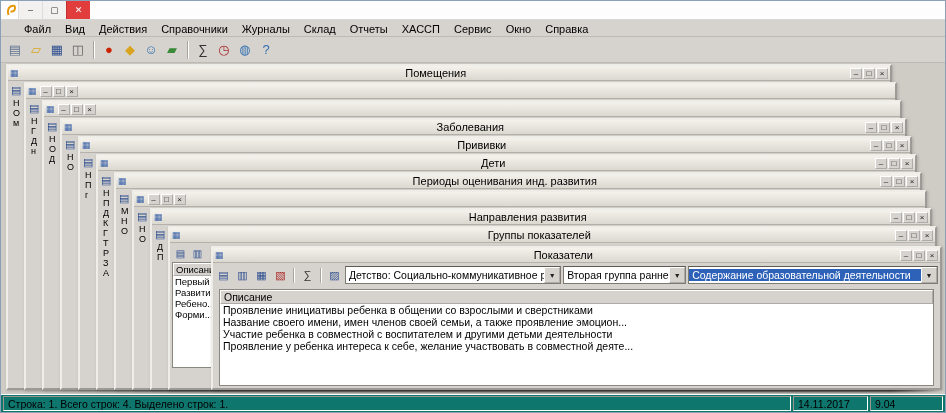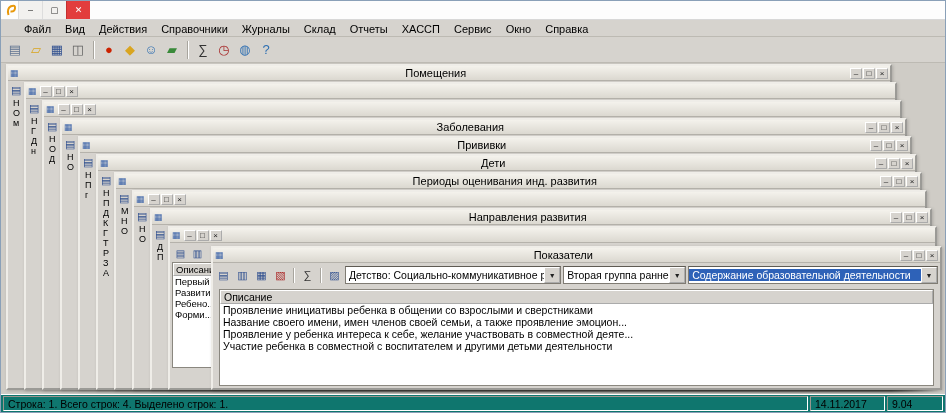--- a/index.html
+++ b/index.html
@@ -62,21 +62,21 @@
   .list-header{height:14px;background:#d6d3ce;border:1px outset #fff;font-size:10.5px;padding:0 3px;
                display:flex;align-items:center}
   .list-row{height:12px;font-size:10.5px;line-height:12px;padding:0 3px;white-space:nowrap;overflow:hidden}
 
   
   .statusbar{height:18px;display:flex;align-items:stretch;gap:2px;padding:1px 2px;background:#0f766e;border-top:1px solid #fff}
   .sb-panel{border:1px solid;border-color:#9a968e #fff #fff #9a968e;display:flex;align-items:center;
             padding:0 4px;font-size:10.5px;white-space:nowrap;overflow:hidden}
   .sb-left{flex:1}
   .sb-date{width:75px}
-  .sb-time{width:56px}
+  .sb-time{width:73px}
 </style>
 </head>
 <body>
 
 <div class="app">
 
   <div class="titlebar">
     <span class="app-icon">
       <svg width="13" height="13" viewBox="0 0 13 13">
         <path d="M3.5 11 Q1.5 5 6 2.2 Q10.5 0.5 10 4.5 Q9.5 8 5.5 7.5" stroke="#e8980a" stroke-width="2" fill="none"></path>
@@ -290,20 +290,21 @@
             <span>Н</span>
             <span>О</span>
             <span>м</span>
           </div>
         </div>
       </div>
 
     <div class="child-window" style="left:167px;top:163px;width:769px;height:164px;z-index:9">
       <div class="child-titlebar">
         <span class="child-icon">▦</span>
+        <span class="child-title">Группы показателей</span>
         <span class="child-controls">
           <span class="cbtn">–</span>
           <span class="cbtn">□</span>
           <span class="cbtn">×</span>
         </span>
       </div>
       <div class="child-body">
         <div class="grp-toolbar" id="grp-toolbar">
             <span class="grp-tbtn" style="color: rgb(47, 79, 143);">▤</span>
             <span class="grp-tbtn" style="color: rgb(47, 79, 143);">▥</span>
@@ -353,22 +354,22 @@
           <span class="combo" style="width:252px">
             <span class="combo-text selected">Содержание образовательной деятельности</span>
             <span class="combo-arrow">▼</span>
           </span>
         </div>
         <div class="list">
           <div class="list-header">Описание</div>
           <div id="ind-rows">
               <div class="list-row">Проявление инициативы ребенка в общении со взрослыми и сверстниками</div>
               <div class="list-row">Название своего имени, имен членов своей семьи, а также проявление эмоцион...</div>
+              <div class="list-row">Участие ребенка в совместной с воспитателем и другими детьми деятельности</div>
               <div class="list-row">Проявление у ребенка интереса к себе, желание участвовать в совместной деяте...</div>
-              <div class="list-row">Участие ребенка в совместной с воспитателем и другими детьми деятельности</div>
             </div>
         </div>
       </div>
     </div>
 
   </div>
 
   <div class="statusbar">
     <span class="sb-panel sb-left">Строка: 1. Всего строк: 4. Выделено строк: 1.</span>
     <span class="sb-panel sb-date">14.11.2017</span>

